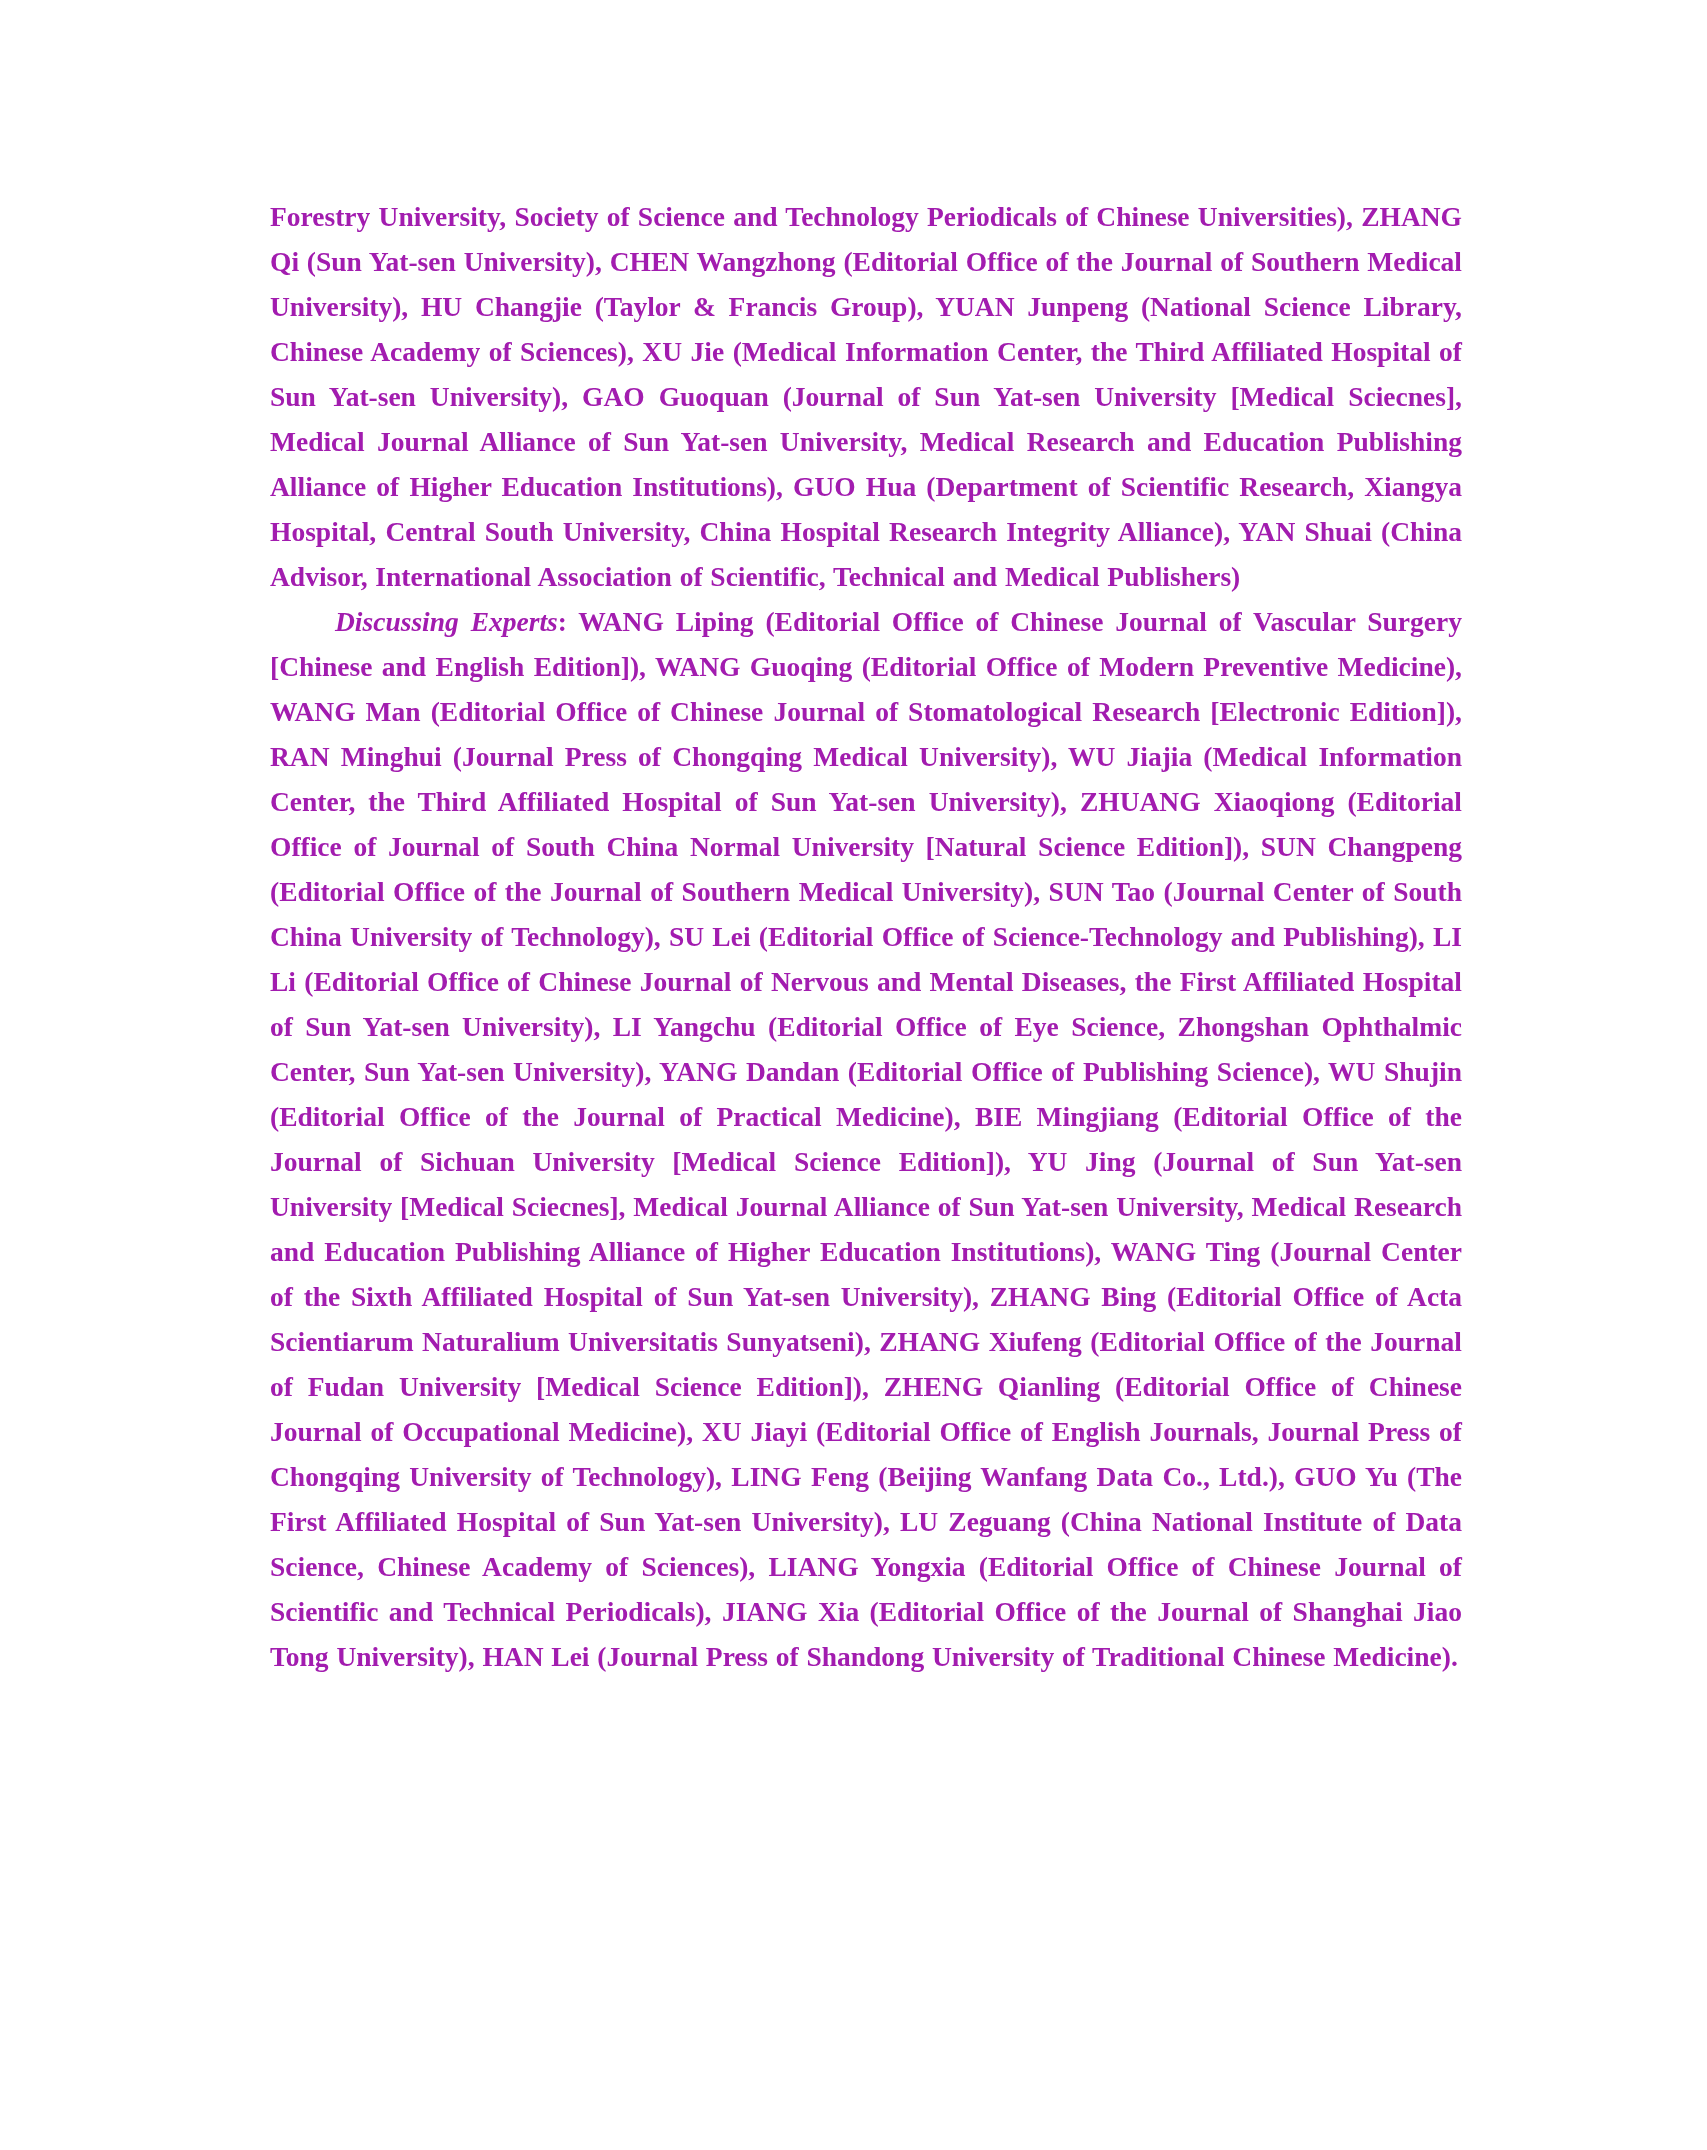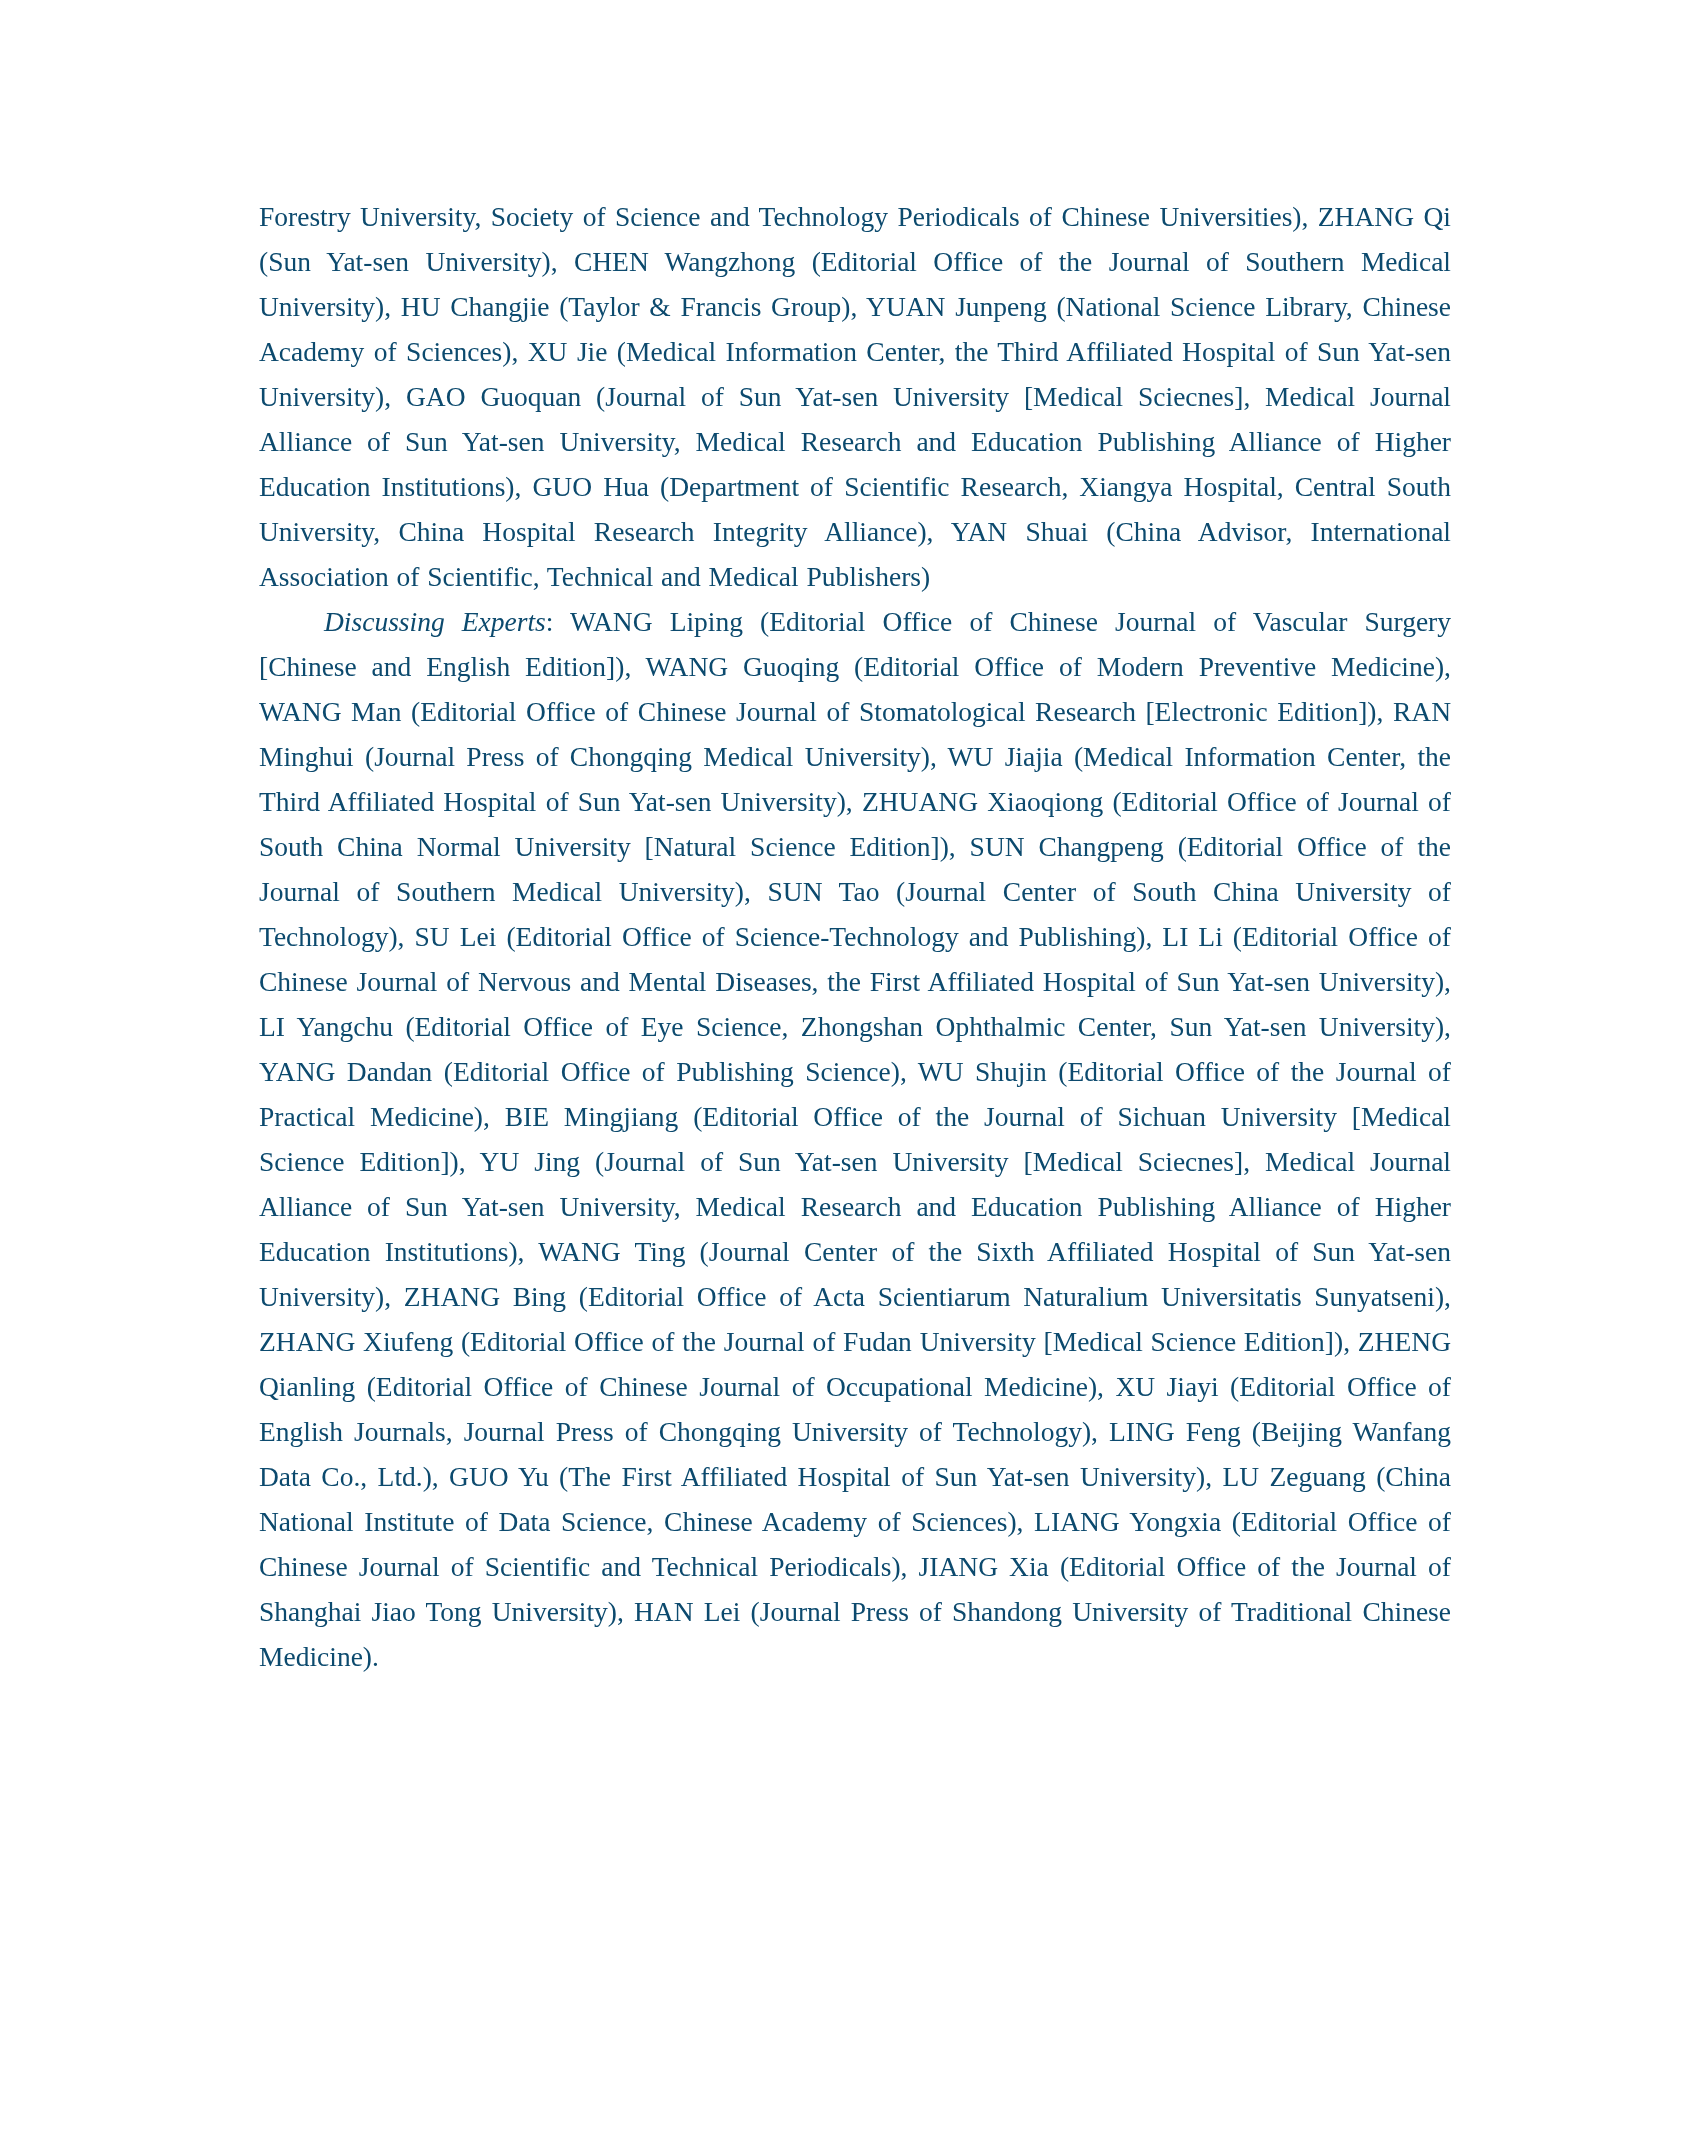--- a/index.html
+++ b/index.html
@@ -9,31 +9,32 @@
   }
   .page {
     position: relative;
     width: 1707px;
     height: 2414px;
     background: #ffffff;
     overflow: hidden;
   }
   .content {
     position: absolute;
-    left: 259px;
+    left: 270px;
     top: 194px;
     width: 1192px;
     font-family: "Liberation Serif", "DejaVu Serif", serif;
     font-size: 27.5px;
     line-height: 45px;
-    color: #0c4a6e;
+    color: #a21caf;
     text-align: justify;
     text-justify: inter-word;
     letter-spacing: 0;
     word-spacing: 0.9px;
+    font-weight: bold;
   }
   .para {
     margin: 0;
     padding: 0;
   }
   .para.indented {
     text-indent: 65px;
   }
   .italic-run {
     font-style: italic;

